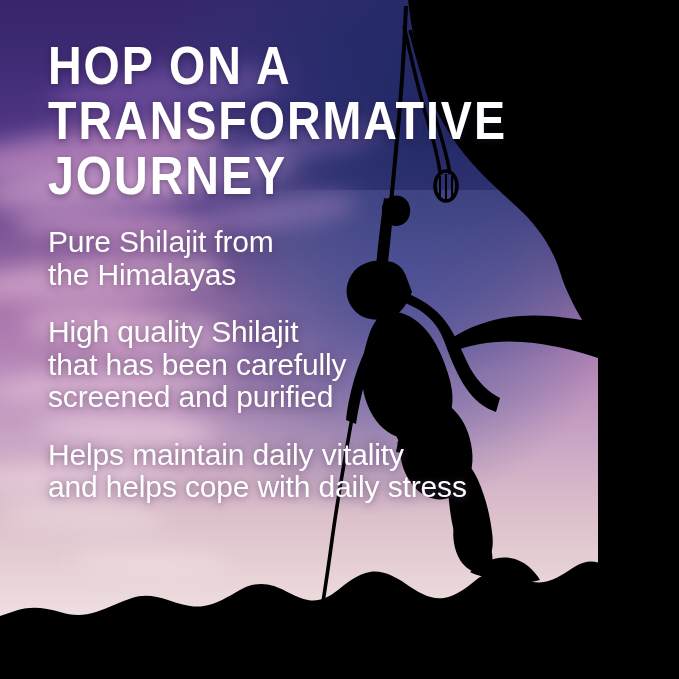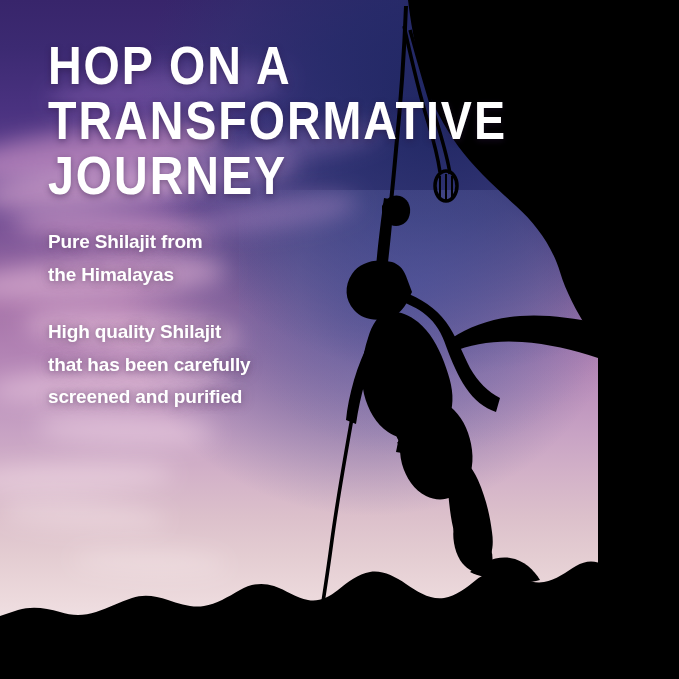--- a/index.html
+++ b/index.html
@@ -112,22 +112,22 @@
     white-space: pre-line;
   }
   .bullets {
     position: absolute;
     top: 226px;
     left: 0;
     width: 420px;
   }
   .bullet {
     color: #ffffff;
-    font-size: 19px;
-    font-weight: 700;
+    font-size: 30px;
+    font-weight: 400;
     line-height: 32.5px;
     letter-spacing: -0.15px;
     white-space: pre-line;
     text-shadow: 0 1px 6px rgba(90,60,100,0.55), 0 0 14px rgba(110,80,120,0.35);
     margin: 0 0 24px 0;
   }
   .bullet:last-child { margin-bottom: 0; }
   .b1 { margin-bottom: 25px; }
   .b2 { margin-bottom: 25px; }
   .b3 { margin-bottom: 24px; }
@@ -288,15 +288,17 @@
     <h1 class="headline">Hop on a
 Transformative
 Journey</h1>
 
     <div class="bullets">
       <p class="bullet b1">Pure Shilajit from
 the Himalayas</p>
       <p class="bullet b2">High quality Shilajit
 that has been carefully
 screened and purified</p>
+      <p class="bullet">Helps maintain daily vitality
+and helps cope with daily stress</p>
     </div>
   </div>
 </div>
 
 </body></html>

